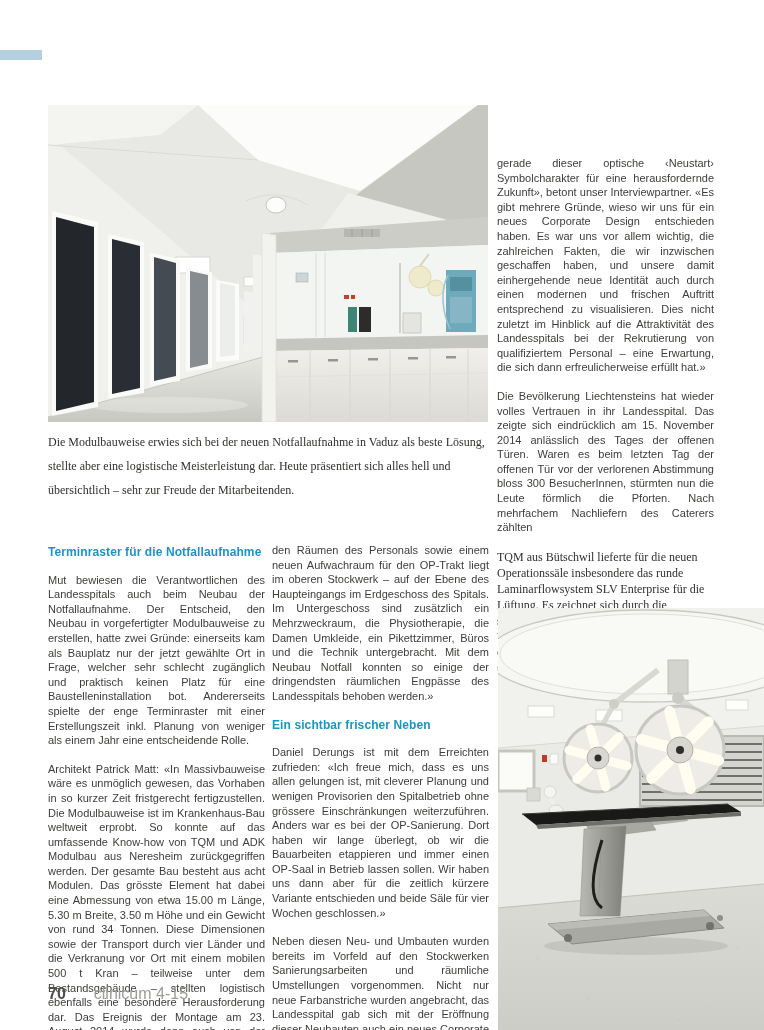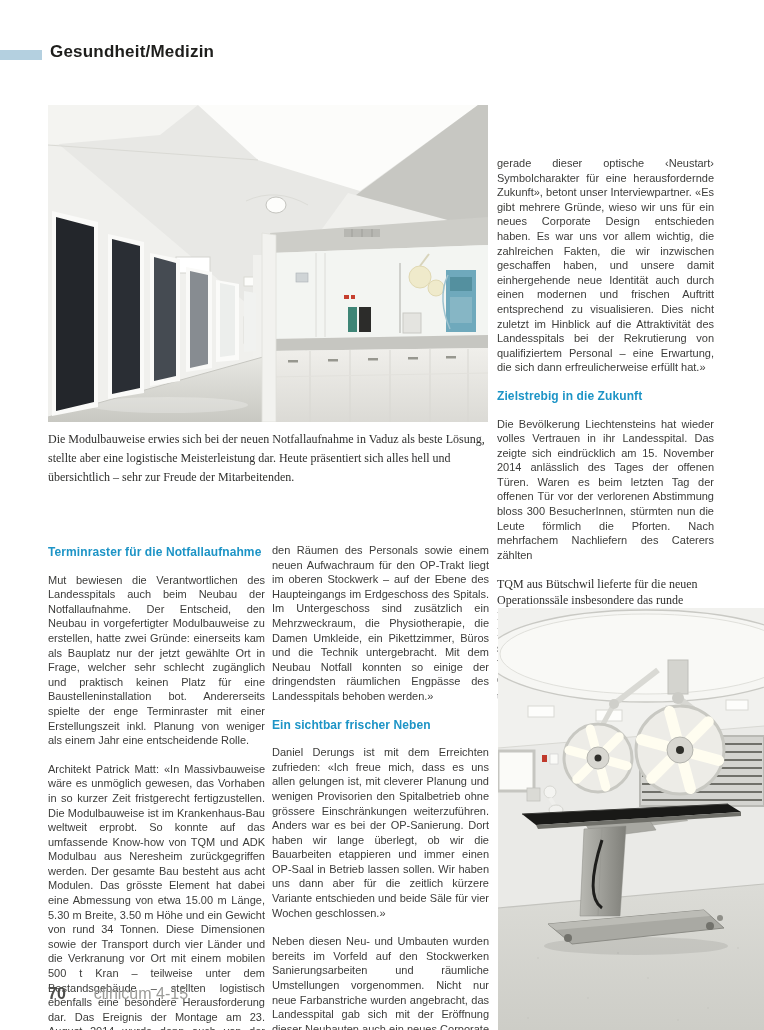--- a/index.html
+++ b/index.html
@@ -13,21 +13,21 @@
   .section-title{
     position:absolute;left:50px;top:42px;font-size:17px;font-weight:bold;
     color:#1e1e1c;letter-spacing:.2px;
   }
   
   .photo-corridor{position:absolute;left:48px;top:105px;width:440px;height:317px;}
   .photo-or{position:absolute;left:498px;top:608px;width:266px;height:422px;}
   .photo-corridor svg,.photo-or svg{display:block;}
   
   .caption{
-    font-family:"Liberation Serif",serif;font-size:12px;line-height:19px;
+    font-family:"Liberation Serif",serif;font-size:12px;line-height:24px;
     color:#2f2f2d;text-align:left;
   }
   .caption-corridor{position:absolute;left:48px;top:430px;width:442px;}
   
   .col{
     position:absolute;width:217px;font-size:11px;line-height:14.6px;
     color:#3c3c3a;text-align:justify;hyphens:auto;margin-top:46px;
   }
   .col-left{left:48px;top:497px;}
   .col-mid{left:272px;top:497px;}
@@ -42,21 +42,20 @@
   .footer{position:absolute;left:48px;top:985px;display:flex;align-items:center;gap:28px;}
   .footer .pagenum{font-size:16px;font-weight:bold;color:#4e4e4c;}
   .footer .mag{font-size:16px;color:#9b9b98;}
 </style>
 </head>
 <body>
 
 <div class="page">
 
   <div class="section-bar"></div>
-  <div class="section-title">Gesundheit/Medizin</div>
 
   <div class="photo-corridor">
     <svg viewBox="0 0 440 317" width="440" height="317">
       <defs>
         <linearGradient id="floorG1" x1="0" y1="0" x2="0" y2="1">
           <stop offset="0" stop-color="#e7e7e2"></stop>
             <stop offset="1" stop-color="#c8c8c2"></stop>
         </linearGradient>
         <linearGradient id="cabG1" x1="0" y1="0" x2="0" y2="1">
           <stop offset="0" stop-color="#f0efeb"></stop>
@@ -159,21 +158,20 @@
 
   <div class="col col-mid">
     <p>den Räumen des Personals sowie einem neuen Aufwachraum für den OP-Trakt liegt im oberen Stockwerk – auf der Ebene des Haupteingangs im Erdgeschoss des Spitals. Im Untergeschoss sind zusätzlich ein Mehrzweckraum, die Physiotherapie, die Damen Umkleide, ein Pikettzimmer, Büros und die Technik untergebracht. Mit dem Neubau Notfall konnten so einige der dringendsten räumlichen Engpässe des Landesspitals behoben werden.»</p>
     <h3>Ein sichtbar frischer Neben</h3>
     <p>Daniel Derungs ist mit dem Erreichten zufrieden: «Ich freue mich, dass es uns allen gelungen ist, mit cleverer Planung und wenigen Provisorien den Spitalbetrieb ohne grössere Einschränkungen weiterzuführen. Anders war es bei der OP-Sanierung. Dort haben wir lange überlegt, ob wir die Bauarbeiten etappieren und immer einen OP-Saal in Betrieb lassen sollen. Wir haben uns dann aber für die zeitlich kürzere Variante entschieden und beide Säle für vier Wochen geschlossen.»</p>
     <p>Neben diesen Neu- und Umbauten wurden bereits im Vorfeld auf den Stockwerken Sanierungsarbeiten und räumliche Umstellungen vorgenommen. Nicht nur neue Farbanstriche wurden angebracht, das Landesspital gab sich mit der Eröffnung dieser Neubauten auch ein neues Corporate Design. «Neben den neuen Operationssälen und der Notfallaufnahme hat</p>
   </div>
 
   <div class="col col-right">
     <p>gerade dieser optische ‹Neustart› Symbolcharakter für eine herausfordernde Zukunft», betont unser Interviewpartner. «Es gibt mehrere Gründe, wieso wir uns für ein neues Corporate Design entschieden haben. Es war uns vor allem wichtig, die zahlreichen Fakten, die wir inzwischen geschaffen haben, und unsere damit einhergehende neue Identität auch durch einen modernen und frischen Auftritt entsprechend zu visualisieren. Dies nicht zuletzt im Hinblick auf die Attraktivität des Landesspitals bei der Rekrutierung von qualifiziertem Personal – eine Erwartung, die sich dann erfreulicherweise erfüllt hat.»</p>
-    <h3>Zielstrebig in die Zukunft</h3>
     <p>Die Bevölkerung Liechtensteins hat wieder volles Vertrauen in ihr Landesspital. Das zeigte sich eindrücklich am 15. November 2014 anlässlich des Tages der offenen Türen. Waren es beim letzten Tag der offenen Tür vor der verlorenen Abstimmung bloss 300 BesucherInnen, stürmten nun die Leute förmlich die Pforten. Nach mehrfachem Nachliefern des Caterers zählten</p>
     <div class="caption">TQM aus Bütschwil lieferte für die neuen Operationssäle insbesondere das runde Laminarflowsystem SLV Enterprise für die Lüftung. Es zeichnet sich durch die strömungstechnisch optimale Geometrie aus. Weiter lieferte TQM das Abluftsystem, die OP-Leuchten, die LED- Umfeldbeleuchtung und das Metalldeckensystem.</div>
   </div>
 
   <div class="photo-or">
     <svg viewBox="0 0 266 422" width="266" height="422">
       <defs>
         <linearGradient id="floorG2" x1="0" y1="0" x2="0" y2="1">
           <stop offset="0" stop-color="#dcdcd7"></stop>
             <stop offset="1" stop-color="#cdcdc7"></stop>

